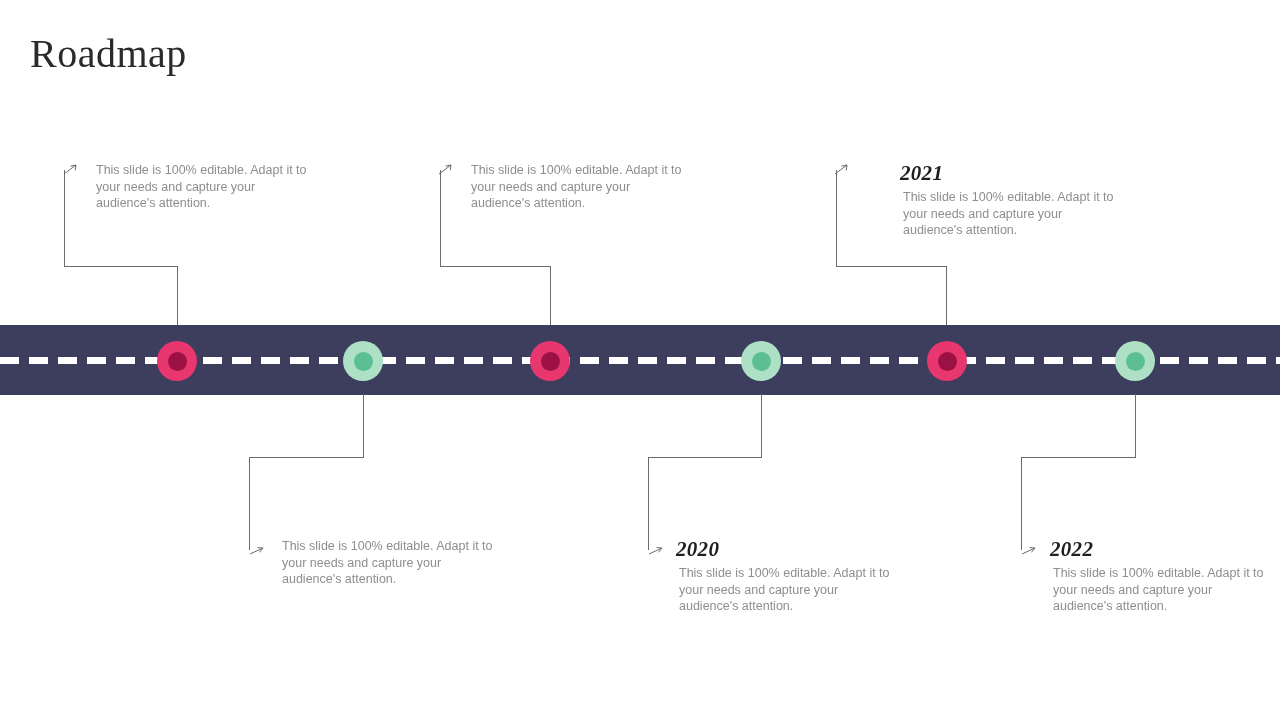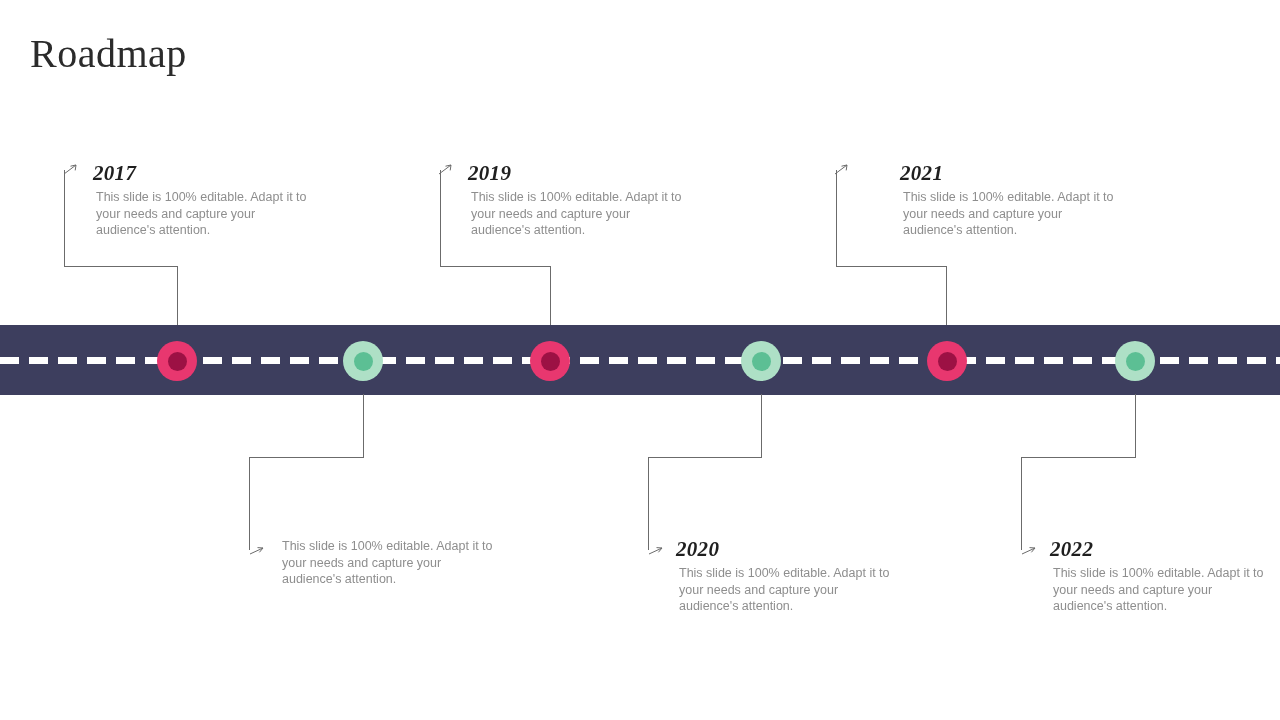--- a/index.html
+++ b/index.html
@@ -121,35 +121,33 @@
   .entry .body.wide { width: 216px; }
 </style>
 </head>
 <body>
 
 <div class="slide">
 
   <div class="slide-title">Roadmap</div>
 
   <div class="entry" style="left:93px; top:162px;">
-    <div class="year">2017</div>
     <div class="body">This slide is 100% editable. Adapt it to your needs and capture your audience's attention.</div>
   </div>
   <div class="arrow-icon" style="left:63px; top:162px;">
     <svg width="16" height="14" viewBox="0 0 16 14">
       <path d="M1 12 L13 3" stroke="#6b6b6b" stroke-width="1" fill="none"></path>
       <path d="M13 3 L7.5 4.2 M13 3 L12.2 8.4" stroke="#6b6b6b" stroke-width="1" fill="none"></path>
     </svg>
   </div>
   <div class="conn v" style="left:64px; top:170px; height:97px;"></div>
   <div class="conn h" style="left:64px; top:266px; width:113px;"></div>
   <div class="conn v" style="left:177px; top:266px; height:60px;"></div>
 
   <div class="entry" style="left:468px; top:162px;">
-    <div class="year">2019</div>
     <div class="body">This slide is 100% editable. Adapt it to your needs and capture your audience's attention.</div>
   </div>
   <div class="arrow-icon" style="left:438px; top:162px;">
     <svg width="16" height="14" viewBox="0 0 16 14">
       <path d="M1 12 L13 3" stroke="#6b6b6b" stroke-width="1" fill="none"></path>
       <path d="M13 3 L7.5 4.2 M13 3 L12.2 8.4" stroke="#6b6b6b" stroke-width="1" fill="none"></path>
     </svg>
   </div>
   <div class="conn v" style="left:440px; top:170px; height:97px;"></div>
   <div class="conn h" style="left:440px; top:266px; width:111px;"></div>

